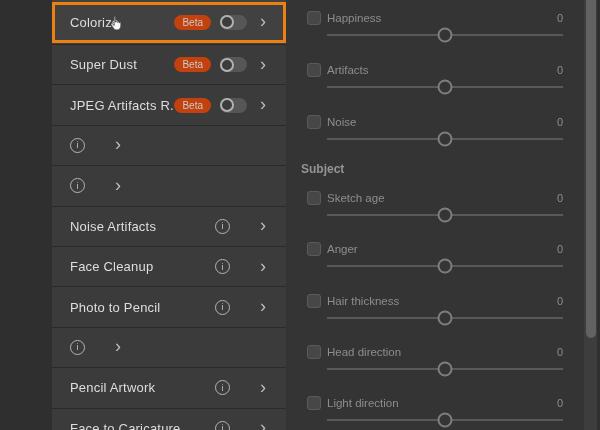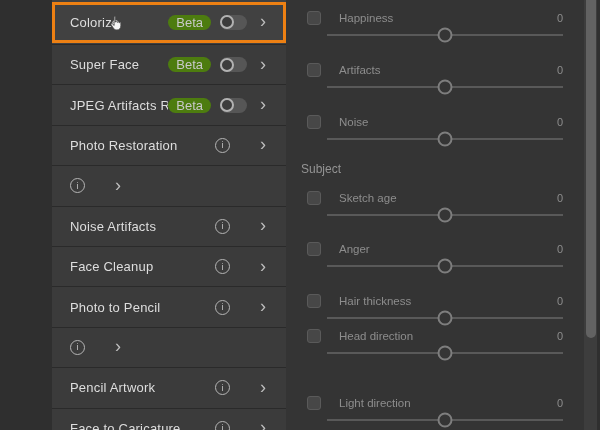--- a/index.html
+++ b/index.html
@@ -12,43 +12,43 @@
 
   
   .filter-list { position:absolute; left:52px; top:0; width:234px; height:430px; background:#2c2c2c; }
   .row { position:relative; display:flex; align-items:center; height:40.4px;
          background:#3b3b3b; border-bottom:1px solid #2a2a2a; padding:0 20px 0 18px; }
   .row:first-child { height:45px; background:#414141; }
   .row.active::before { content:""; position:absolute; left:0; right:0; top:2px; bottom:1px;
          border:3px solid #ED8013; pointer-events:none; z-index:5; }
   .row-label { flex:1; font-size:13px; color:#dedede; letter-spacing:.2px;
          white-space:nowrap; overflow:hidden; }
-  .beta { background:#4d7c0f; color:#c9c9c9; font-size:13px; line-height:15px;
+  .beta { background:#c2410c; color:#c9c9c9; font-size:10px; line-height:15px;
          padding:0 8px; border-radius:8px; height:15px; }
   .toggle { position:relative; width:27px; height:15px; background:#565656;
          border-radius:8px; margin-left:9px; flex:none; }
   .knob { position:absolute; left:0; top:0.5px; width:14px; height:14px; border-radius:50%;
          background:#3c3c3c; border:2px solid #b2b2b2; }
   .info { width:15px; height:15px; border:1px solid #b5b5b5; border-radius:50%;
          color:#c5c5c5; font-size:9px; display:flex; align-items:center; justify-content:center;
          margin-right:17px; flex:none; }
   .chev { margin-left:13px; color:#bdbdbd; font-size:18px; line-height:14px; flex:none;
          transform:translateY(-1px); }
 
   
   .cursor { position:absolute; left:110px; top:16px; z-index:20; pointer-events:none; }
 
   
   .panel { position:absolute; left:286px; top:0; width:298px; height:430px; background:#343434; }
-  .section-label { position:absolute; left:15px; font-size:12px; color:#949494; }
+  .section-label { position:absolute; left:15px; font-size:12px; color:#949494;font-weight:bold; }
   .sblock { position:absolute; left:21px; width:256px; height:34px; }
   .srow { display:flex; align-items:center; height:20px; }
   .cb { width:14px; height:14px; background:#474747; border:1px solid #5a5a5a;
         border-radius:3px; margin-right:6px; flex:none; }
-  .slabel { flex:1; font-size:11.5px; color:#8d8d8d;margin-left:12px; }
+  .slabel { flex:1; font-size:11.5px; color:#8d8d8d; }
   .sval { font-size:11px; color:#8d8d8d; }
   .strack { position:relative; height:14px; margin-left:20px; width:236px; }
   .sline { position:absolute; left:0; right:0; top:6px; height:2px; background:#595959; }
   .sthumb { position:absolute; left:50%; top:7px; width:15px; height:15px;
         transform:translate(-50%,-50%); border:2px solid #7e7e7e; border-radius:50%;
         background:#353535; }
 
   
   .scrollbar { position:absolute; left:584px; top:0; width:13px; height:430px; background:#3d3d3d; }
   .scroll-thumb { position:absolute; left:1.5px; top:-6px; width:10px; height:344px;
@@ -66,39 +66,38 @@
     <div class="row active">
       <span class="row-label">Colorize</span>
       <span class="beta">Beta</span>
       <span class="toggle">
           <span class="knob"></span>
         </span>
       <span class="chev">›</span>
     </div>
 
     <div class="row">
-      <span class="row-label">Super Face</span>
+      <span class="row-label">Super Dust</span>
       <span class="beta">Beta</span>
       <span class="toggle">
           <span class="knob"></span>
         </span>
       <span class="chev">›</span>
     </div>
 
     <div class="row">
       <span class="row-label">JPEG Artifacts R...</span>
       <span class="beta">Beta</span>
       <span class="toggle">
           <span class="knob"></span>
         </span>
       <span class="chev">›</span>
     </div>
 
     <div class="row">
-      <span class="row-label">Photo Restoration</span>
       <span class="info">i</span>
       <span class="chev">›</span>
     </div>
 
     <div class="row">
       <span class="info">i</span>
       <span class="chev">›</span>
     </div>
 
     <div class="row">
@@ -217,21 +216,21 @@
         <span class="cb"></span>
         <span class="slabel">Hair thickness</span>
         <span class="sval">0</span>
       </div>
       <div class="strack">
         <span class="sline"></span>
         <span class="sthumb"></span>
       </div>
     </div>
 
-    <div class="sblock" style="top:326px">
+    <div class="sblock" style="top:342px">
       <div class="srow">
         <span class="cb"></span>
         <span class="slabel">Head direction</span>
         <span class="sval">0</span>
       </div>
       <div class="strack">
         <span class="sline"></span>
         <span class="sthumb"></span>
       </div>
     </div>

